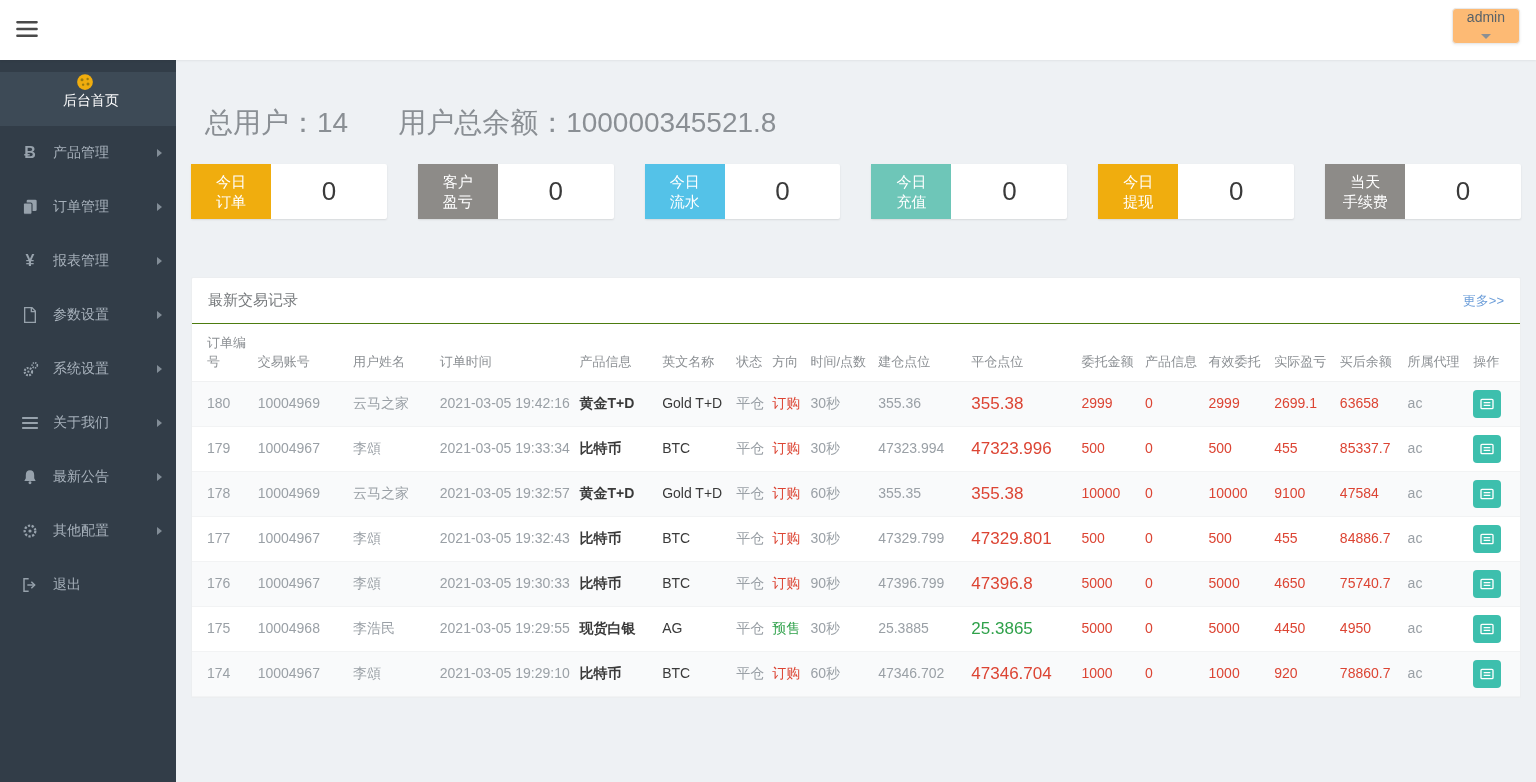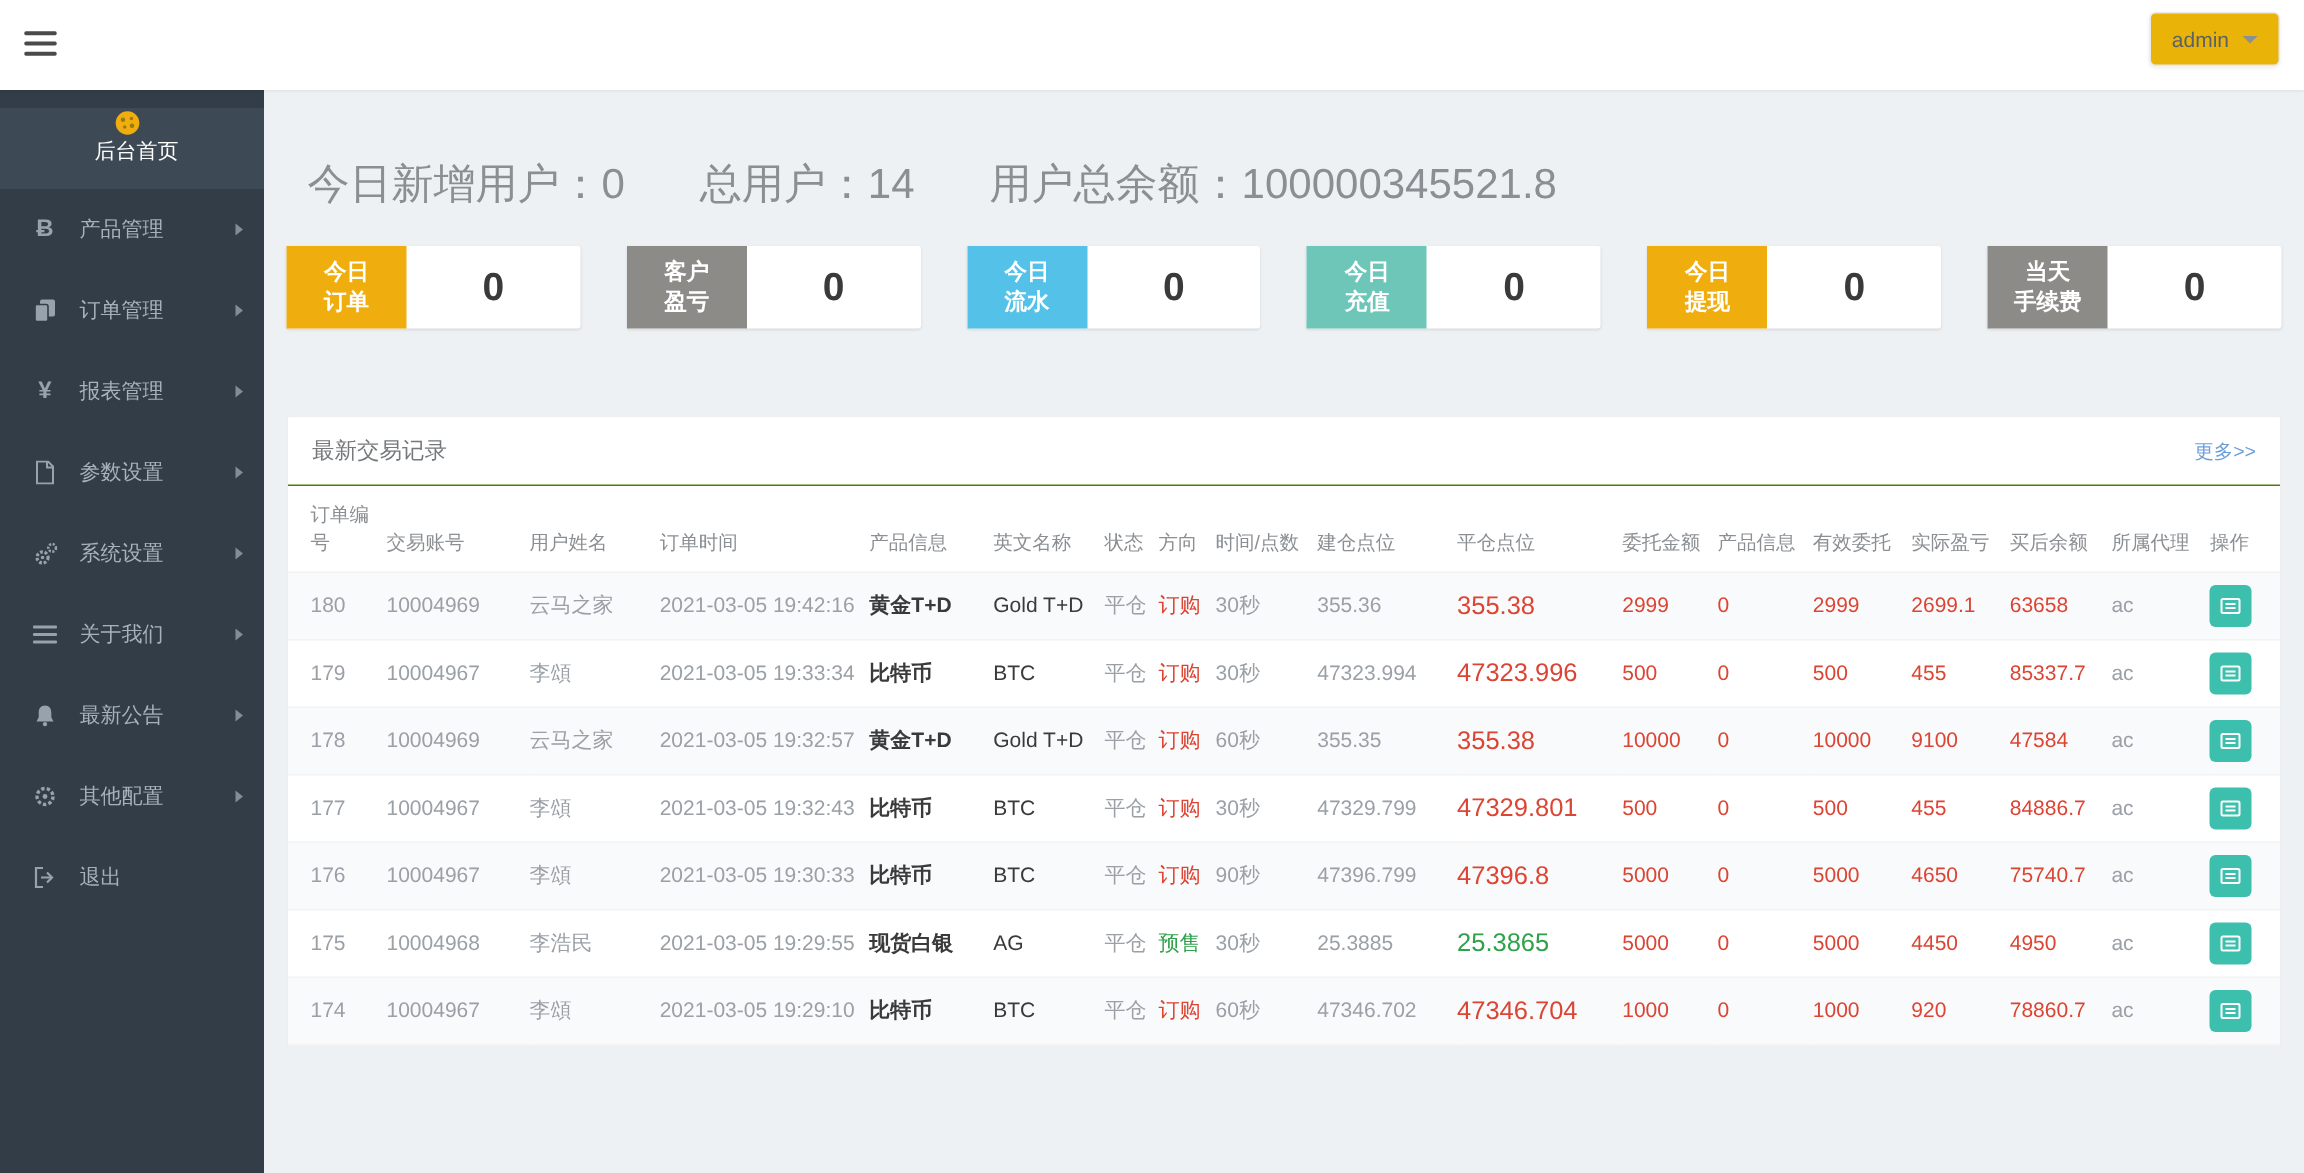--- a/index.html
+++ b/index.html
@@ -8,43 +8,43 @@
 
   
   .topbar { position:fixed; top:0; left:0; right:0; height:60px; background:#fff;
             display:flex; align-items:center; z-index:10; box-shadow:0 1px 2px rgba(0,0,0,.06); }
   .burger { margin-left:12px; background:none; border:none; cursor:pointer; width:30px; height:30px;
             display:flex; align-items:center; justify-content:center; }
   .title { font-size:22px; margin-left:12px; letter-spacing:1px; white-space:nowrap; }
   .t-accent { color:#f2b12e; }
   .t-dark { color:#3d3d3d; }
   .admin-box { margin-left:auto; margin-right:16px; align-self:flex-start; margin-top:8px;
-               height:36px; padding:0 14px; border:1px solid #e9e9e9; border-radius:4px; background:#eab308;
+               height:36px; padding:0 14px; border:1px solid #e9e9e9; border-radius:4px; background:#fdba74;
                color:#5a6268; font-size:14px; display:flex; align-items:center; gap:9px; cursor:pointer;
-               box-shadow:0 1px 3px rgba(0,0,0,.07); }
+               box-shadow:0 1px 3px rgba(0,0,0,.07);flex-direction:column; }
   .caret-down { width:0; height:0; border-left:5px solid transparent; border-right:5px solid transparent;
                 border-top:5px solid #8a8f94; }
 
   
   .shell { display:flex; padding-top:60px; height:782px; }
   .sidebar { width:176px; background:#323d48; flex-shrink:0; padding-top:12px; }
   .side-item { height:54px; display:flex; align-items:center; padding:0 14px 0 20px;
                color:#a7b1bb; font-size:14px; cursor:pointer; }
   .side-item.active { background:#3d4a56; color:#fdfdfd;flex-direction:column; }
   .ico { width:20px; height:20px; margin-right:13px; display:flex; align-items:center;
          justify-content:center; flex-shrink:0; font-size:16px; color:#97a2ac; }
   .side-item.active .ico { color:#f0ad0e; }
   .caret-right { margin-left:auto; width:0; height:0; border-left:5px solid #828d97;
                  border-top:4px solid transparent; border-bottom:4px solid transparent; }
 
   .main { flex:1; padding:0 15px; overflow:hidden; }
   .summary { margin:44px 0 0 14px; font-size:28px; color:#8a8f94; display:flex; gap:50px; }
 
   
-  .cards { display:flex; gap:31px; margin-top:22px;font-weight:bold; }
+  .cards { display:flex; gap:31px; margin-top:22px; }
   .card { flex:1; height:55px; background:#fff; display:flex; border-radius:2px;
           box-shadow:0 1px 2px rgba(0,0,0,.10); }
   .card-label { width:80px; color:#fff; font-size:15px; display:flex; align-items:center;
                 justify-content:center; text-align:center; white-space:pre-line; line-height:1.3; }
   .card-value { flex:1; display:flex; align-items:center; justify-content:center;
                 font-size:26px; color:#3a3a3a; }
 
   
   .panel { background:#fff; margin-top:58px; border:1px solid #eceef0; border-radius:2px; }
   .panel-head { height:46px; display:flex; align-items:center; padding:0 16px;
@@ -190,21 +190,20 @@
             <path d="M14 7l5 5-5 5"></path>
             <path d="M19 12H8"></path>
           </svg>
       </span>
       <span>退出</span>
     </div>
   </aside>
 
   <main class="main">
     <div class="summary">
-      <span>今日新增用户：0</span>
       <span>总用户：14</span>
       <span>用户总余额：100000345521.8</span>
     </div>
 
     <div class="cards">
       <div class="card">
         <div class="card-label" style="background: rgb(240, 173, 14);">今日
 订单</div>
         <div class="card-value">0</div>
       </div>

